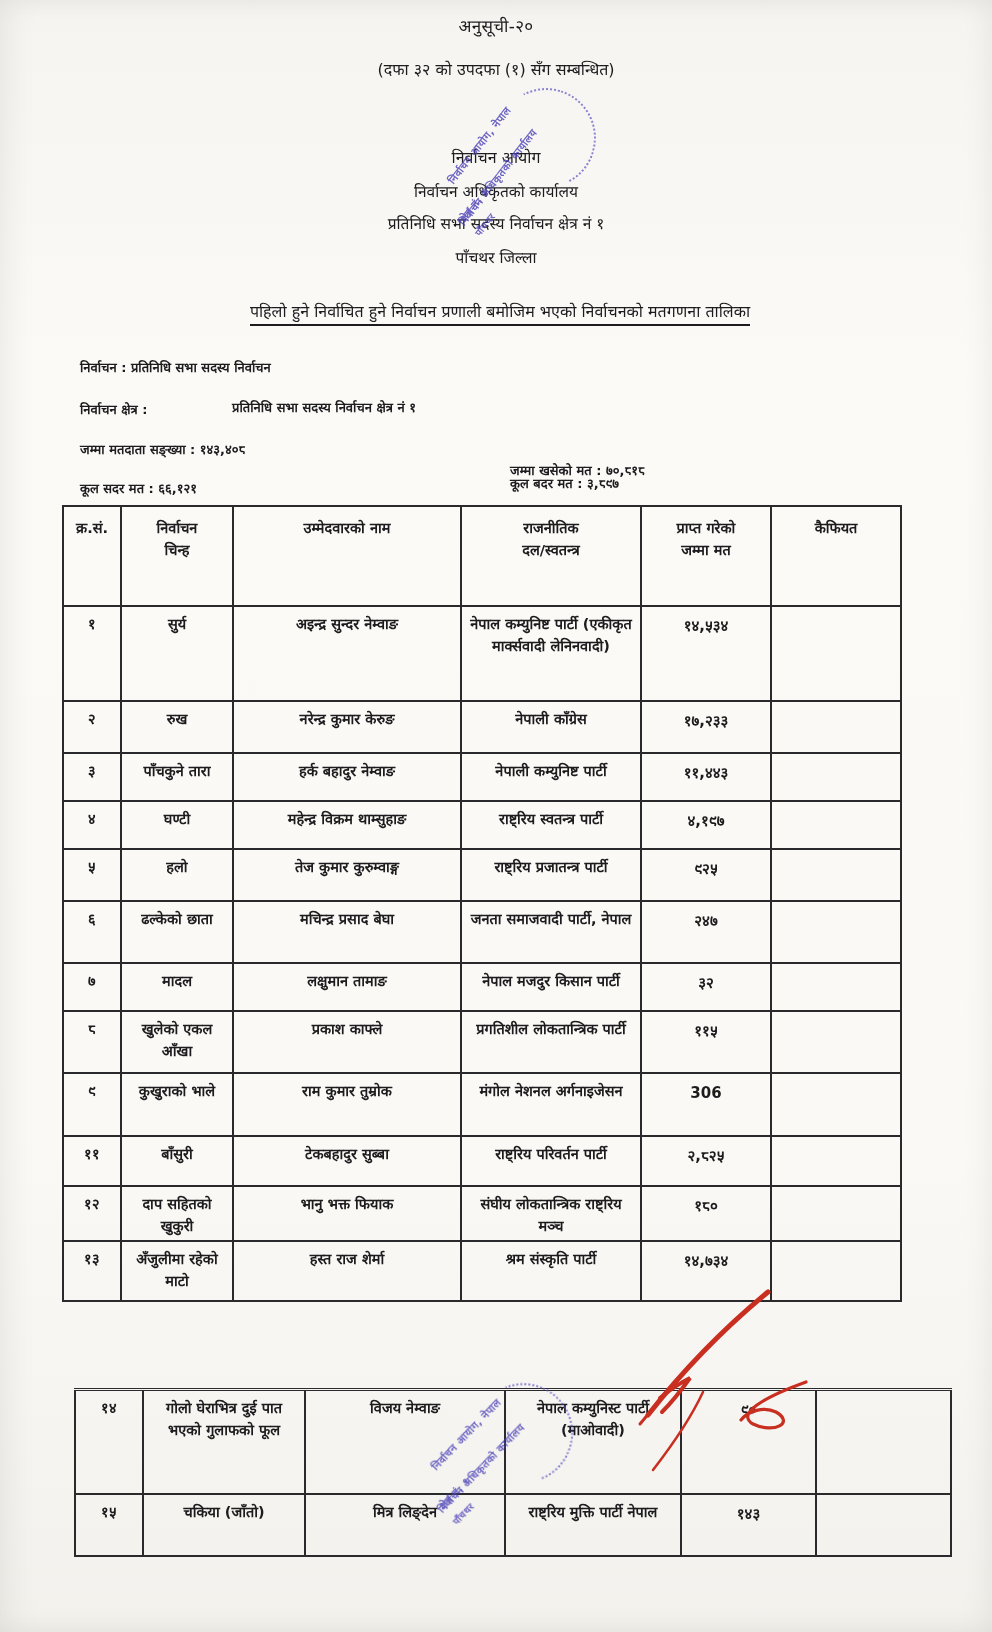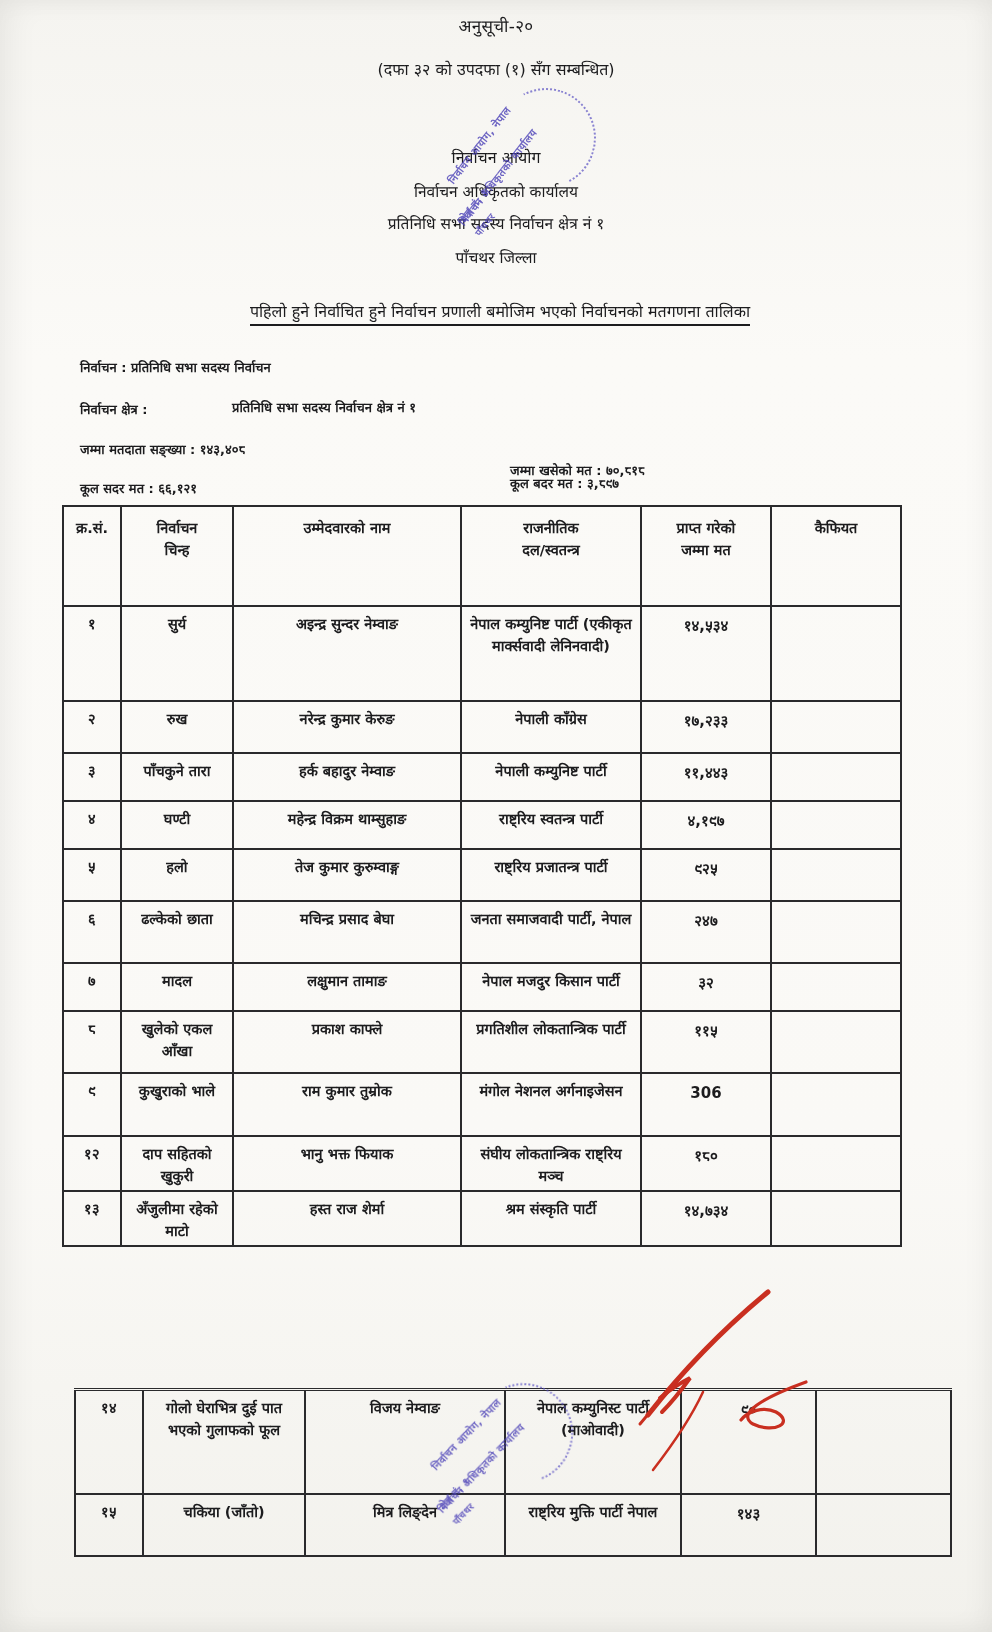--- a/index.html
+++ b/index.html
@@ -199,20 +199,28 @@
         </tr>
         <tr>
   <td class="c-sn">९</td>
   <td class="c-symbol">कुखुराको भाले</td>
   <td class="c-candidate">राम कुमार तुम्रोक</td>
   <td class="c-party">मंगोल नेशनल अर्गनाइजेसन</td>
   <td class="c-votes">306</td>
   <td class="c-remark"></td>
         </tr>
         <tr>
+  <td class="c-sn">११</td>
+  <td class="c-symbol">बाँसुरी</td>
+  <td class="c-candidate">टेकबहादुर सुब्बा</td>
+  <td class="c-party">राष्ट्रिय परिवर्तन पार्टी</td>
+  <td class="c-votes">२,८२५</td>
+  <td class="c-remark"></td>
+        </tr>
+        <tr>
   <td class="c-sn">१२</td>
   <td class="c-symbol">दाप सहितको खुकुरी</td>
   <td class="c-candidate">भानु भक्त फियाक</td>
   <td class="c-party">संघीय लोकतान्त्रिक राष्ट्रिय मञ्च</td>
   <td class="c-votes">१८०</td>
   <td class="c-remark"></td>
         </tr>
         <tr>
   <td class="c-sn">१३</td>
   <td class="c-symbol">अँजुलीमा रहेको माटो</td>

